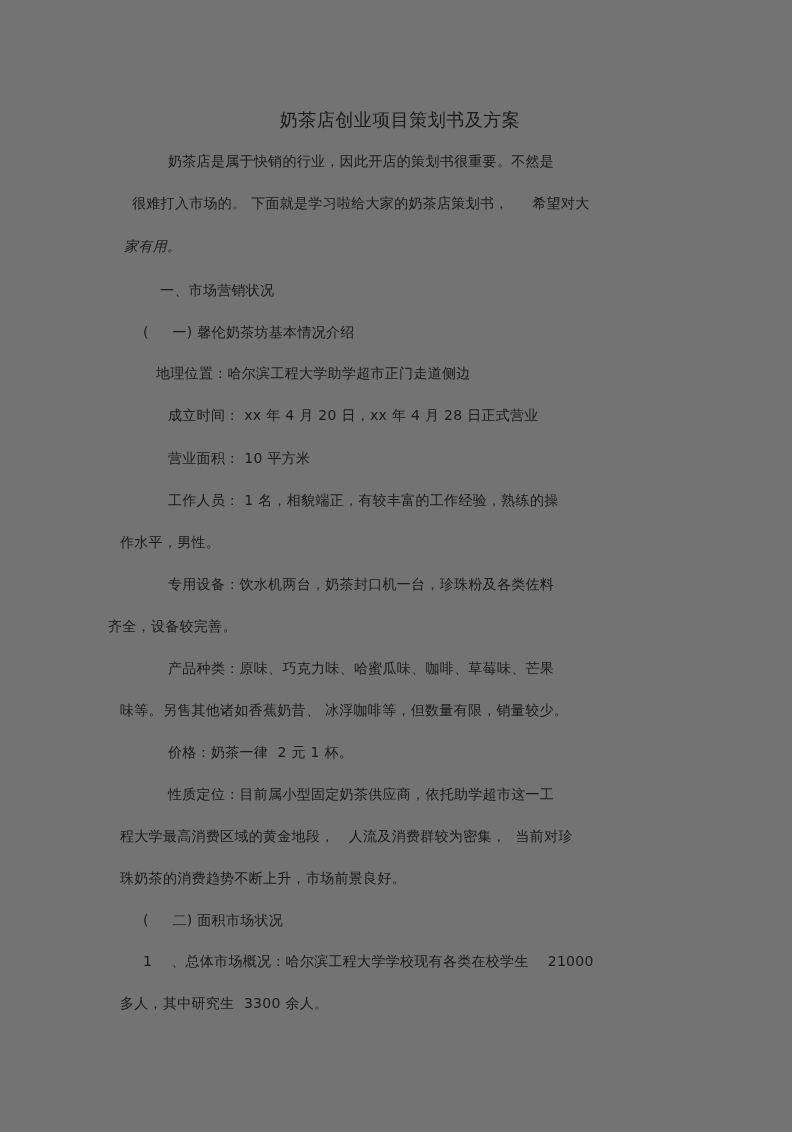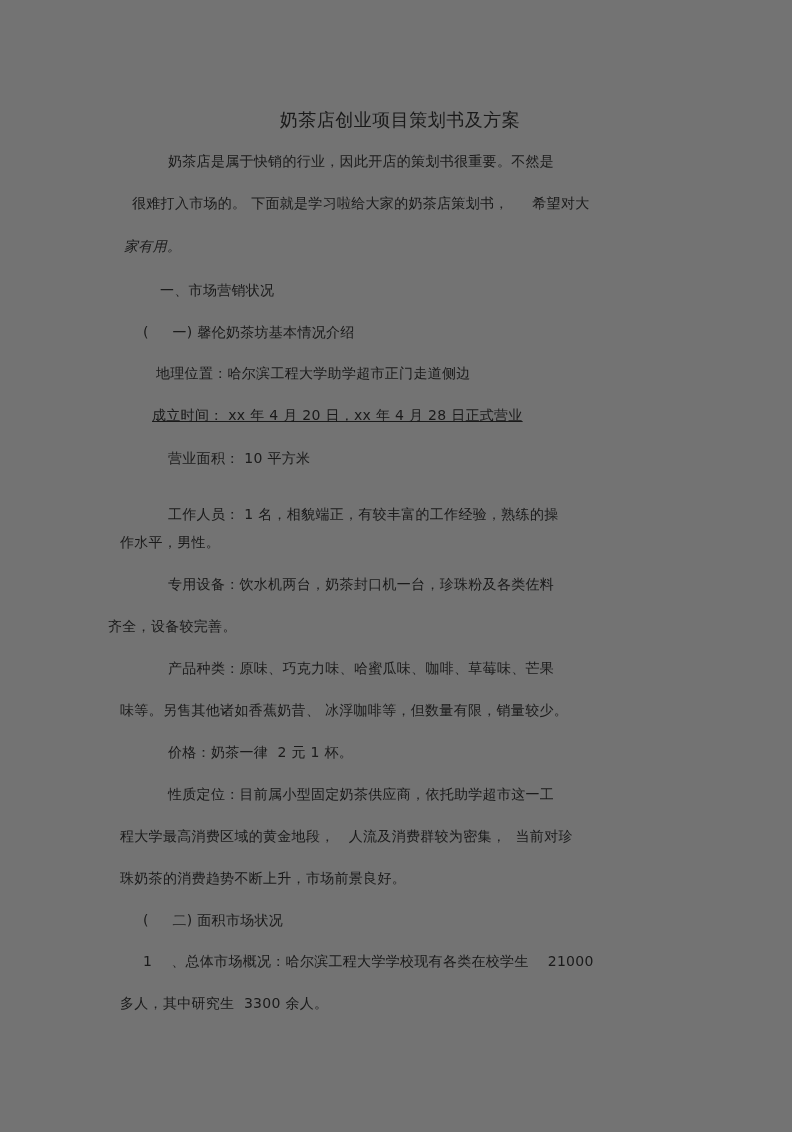--- a/index.html
+++ b/index.html
@@ -46,23 +46,23 @@
 
 <div class="page">
   <div class="title">奶茶店创业项目策划书及方案</div>
   <div id="body-lines">
       <div class="line" style="left: 168px; top: 150px;">奶茶店是属于快销的行业，因此开店的策划书很重要。不然是</div>
       <div class="line" style="left: 132px; top: 192px;">很难打入市场的。 下面就是学习啦给大家的奶茶店策划书，     希望对大</div>
       <div class="line" style="left: 124px; top: 235px; font-style: italic;">家有用。</div>
       <div class="line" style="left: 160px; top: 279px;">一、市场营销状况</div>
       <div class="line" style="left: 143px; top: 321px;">(     一) 馨伦奶茶坊基本情况介绍</div>
       <div class="line" style="left: 156px; top: 362px;">地理位置：哈尔滨工程大学助学超市正门走道侧边</div>
-      <div class="line" style="left: 152px; top: 404px; text-decoration: underline;">成立时间： xx 年 4 月 20 日，xx 年 4 月 28 日正式营业</div>
+      <div class="line" style="left: 168px; top: 404px;">成立时间： xx 年 4 月 20 日，xx 年 4 月 28 日正式营业</div>
       <div class="line" style="left: 168px; top: 447px;">营业面积： 10 平方米</div>
-      <div class="line" style="left: 168px; top: 489px; margin-top: 14px;">工作人员： 1 名，相貌端正，有较丰富的工作经验，熟练的操</div>
+      <div class="line" style="left: 168px; top: 489px;">工作人员： 1 名，相貌端正，有较丰富的工作经验，熟练的操</div>
       <div class="line" style="left: 120px; top: 531px;">作水平，男性。</div>
       <div class="line" style="left: 168px; top: 573px;">专用设备：饮水机两台，奶茶封口机一台，珍珠粉及各类佐料</div>
       <div class="line" style="left: 108px; top: 615px;">齐全，设备较完善。</div>
       <div class="line" style="left: 168px; top: 657px;">产品种类：原味、巧克力味、哈蜜瓜味、咖啡、草莓味、芒果</div>
       <div class="line" style="left: 120px; top: 699px;">味等。另售其他诸如香蕉奶昔、 冰浮咖啡等，但数量有限，销量较少。</div>
       <div class="line" style="left: 168px; top: 741px;">价格：奶茶一律  2 元 1 杯。</div>
       <div class="line" style="left: 168px; top: 783px;">性质定位：目前属小型固定奶茶供应商，依托助学超市这一工</div>
       <div class="line" style="left: 120px; top: 825px;">程大学最高消费区域的黄金地段，   人流及消费群较为密集，  当前对珍</div>
       <div class="line" style="left: 120px; top: 867px;">珠奶茶的消费趋势不断上升，市场前景良好。</div>
       <div class="line" style="left: 143px; top: 909px;">(     二) 面积市场状况</div>

